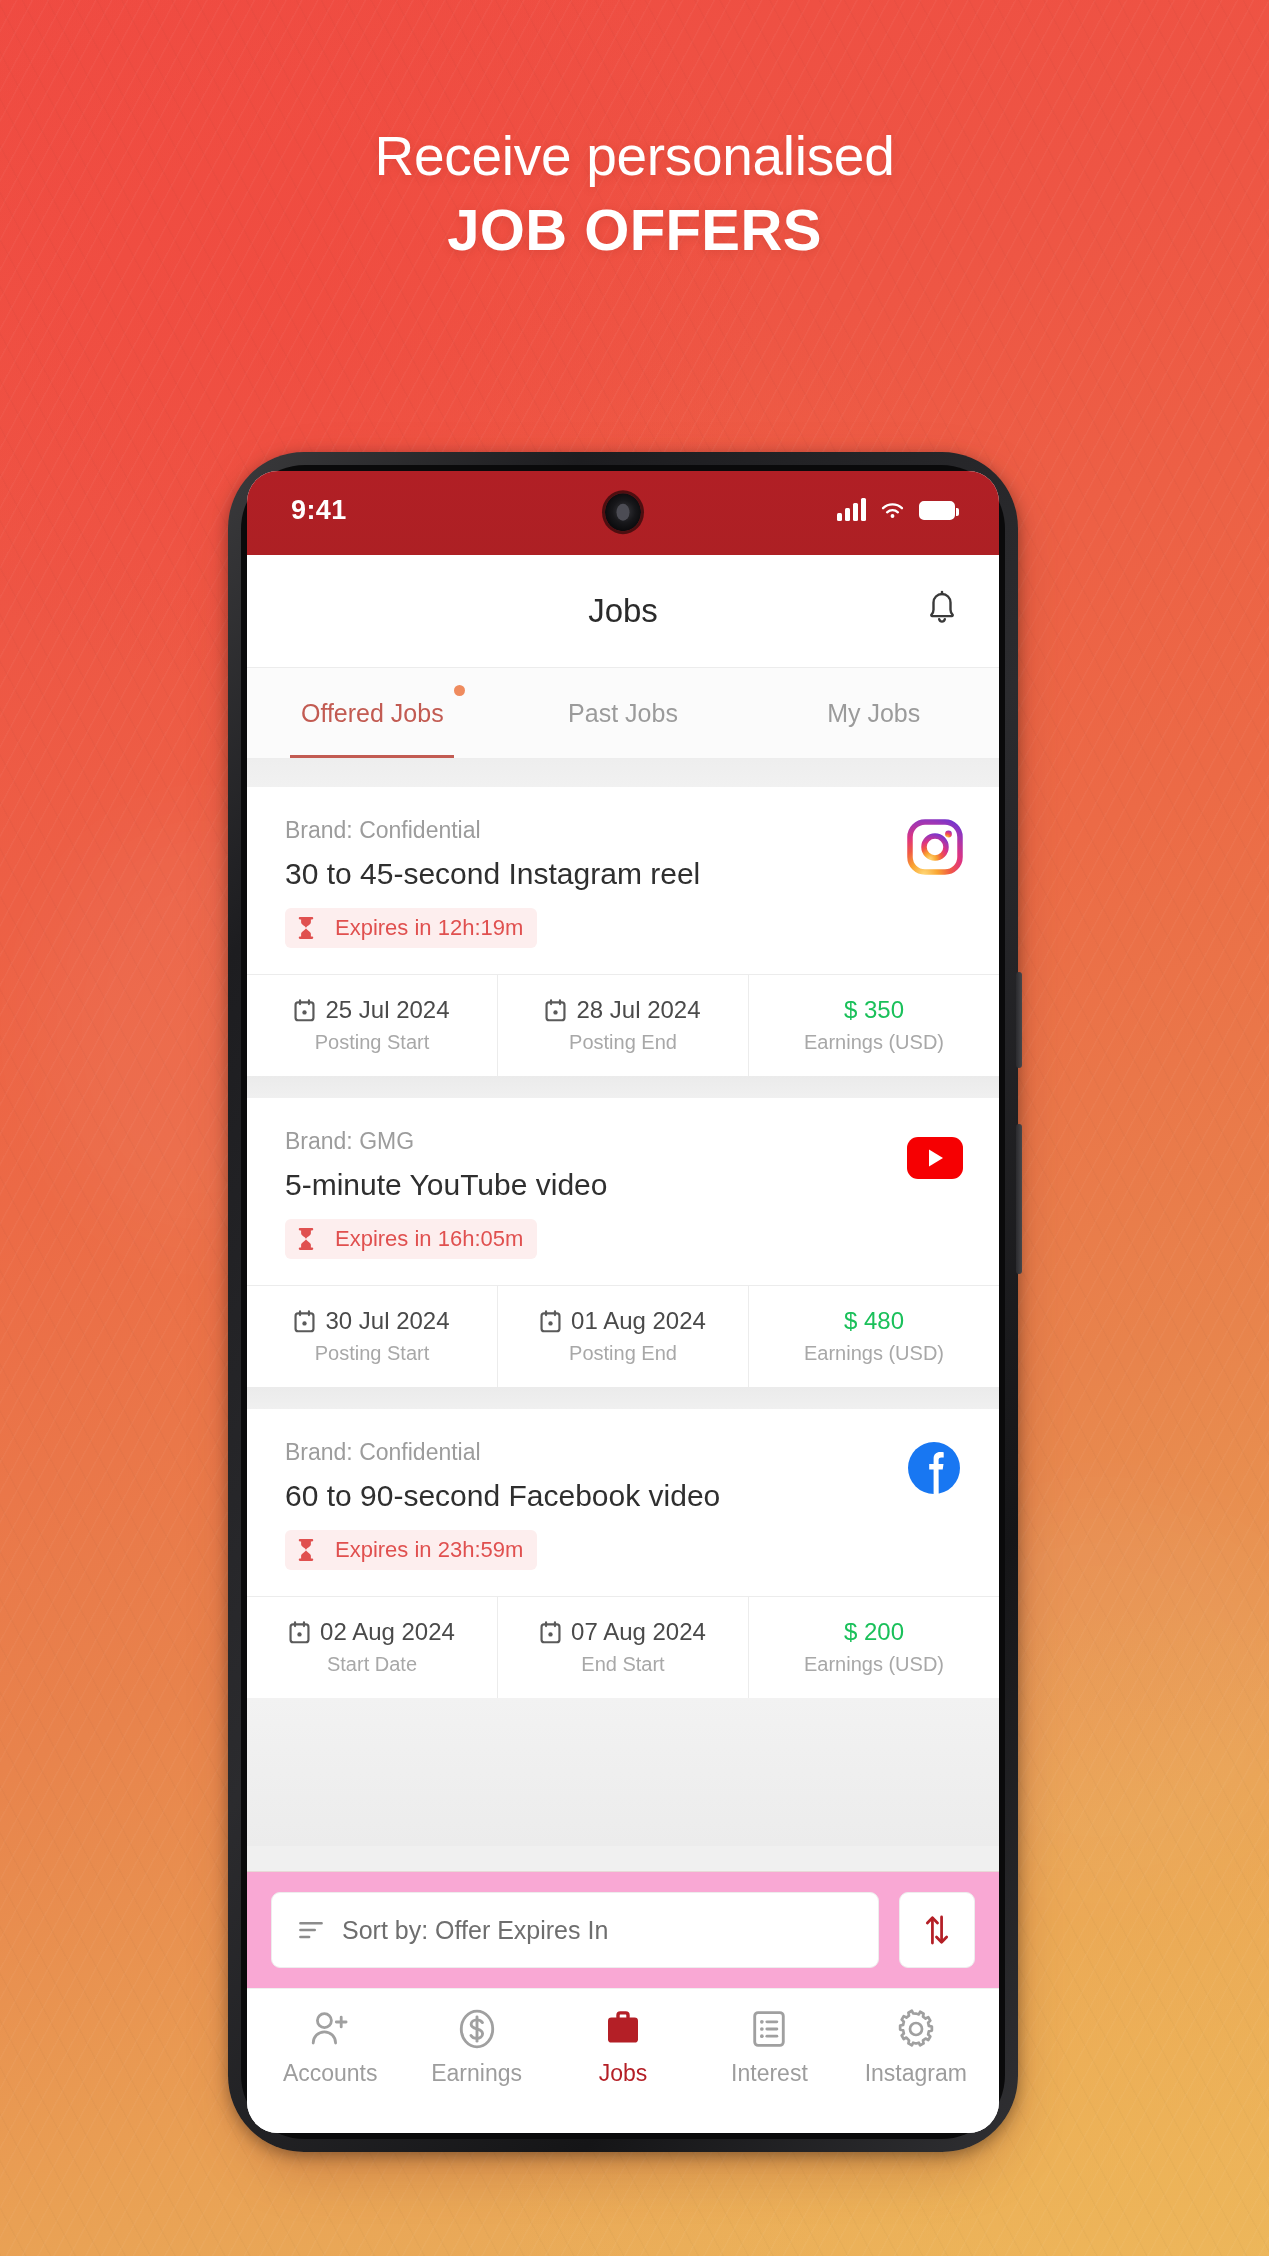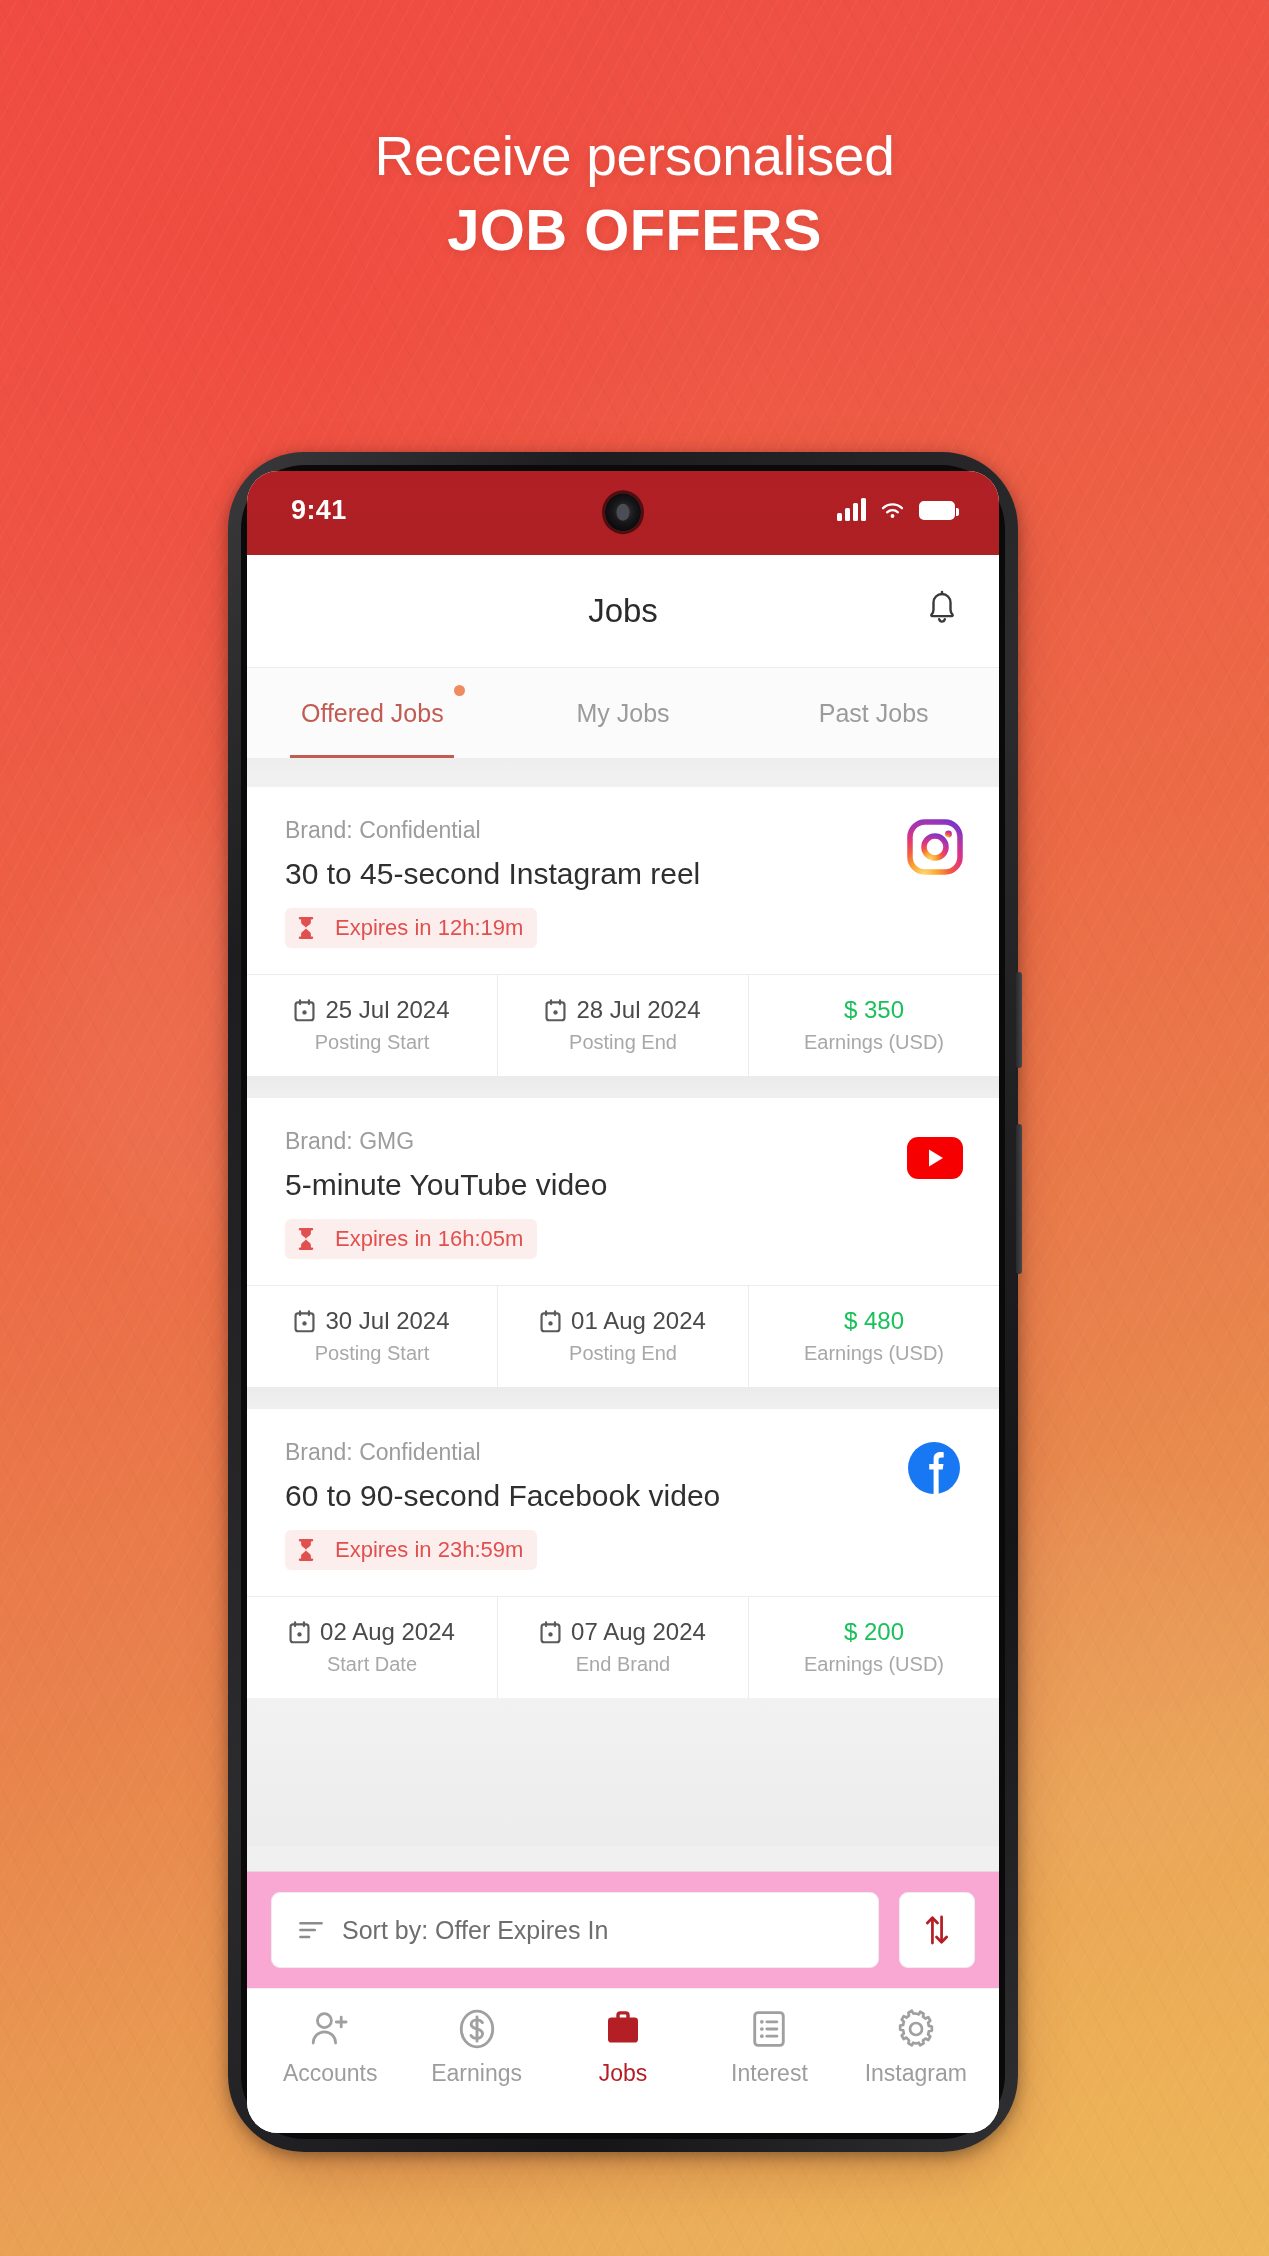--- a/index.html
+++ b/index.html
@@ -243,24 +243,24 @@
           </div>
         </div>
 
         <div class="tabs">
           <div class="tab active">
             <span>Offered Jobs</span>
             <span class="dot"></span>
             <span class="underline"></span>
           </div>
           <div class="tab">
+            <span>Past Jobs</span>
+          </div>
+          <div class="tab">
             <span>My Jobs</span>
-          </div>
-          <div class="tab">
-            <span>Past Jobs</span>
           </div>
         </div>
 
         <div class="content">
           <div class="spacer-top"></div>
 
           <div class="card">
             <div class="card-body">
               <div class="brand">Brand: Confidential</div>
               <div class="job-title">30 to 45-second Instagram reel</div>
@@ -406,21 +406,21 @@
               </div>
               <div class="meta-cell">
                 <div class="meta-val">
                   <svg width="21" height="23" viewBox="0 0 16 18">
                     <rect x="1" y="2.6" width="14" height="14" rx="2" fill="none" stroke="#5a5a5a" stroke-width="1.7"></rect>
                     <path d="M4.5 1v3M11.5 1v3" stroke="#5a5a5a" stroke-width="1.7" stroke-linecap="round"></path>
                     <circle cx="8" cy="10.5" r="1.7" fill="#5a5a5a"></circle>
                   </svg>
                   <span>07 Aug 2024</span>
                 </div>
-                <div class="meta-lbl">End Brand</div>
+                <div class="meta-lbl">End Start</div>
               </div>
               <div class="meta-cell">
                 <div class="meta-val money">$ 200</div>
                 <div class="meta-lbl">Earnings (USD)</div>
               </div>
             </div>
           </div>
 
           <div style="height:148px" class="fill-gap"></div>
         </div>

